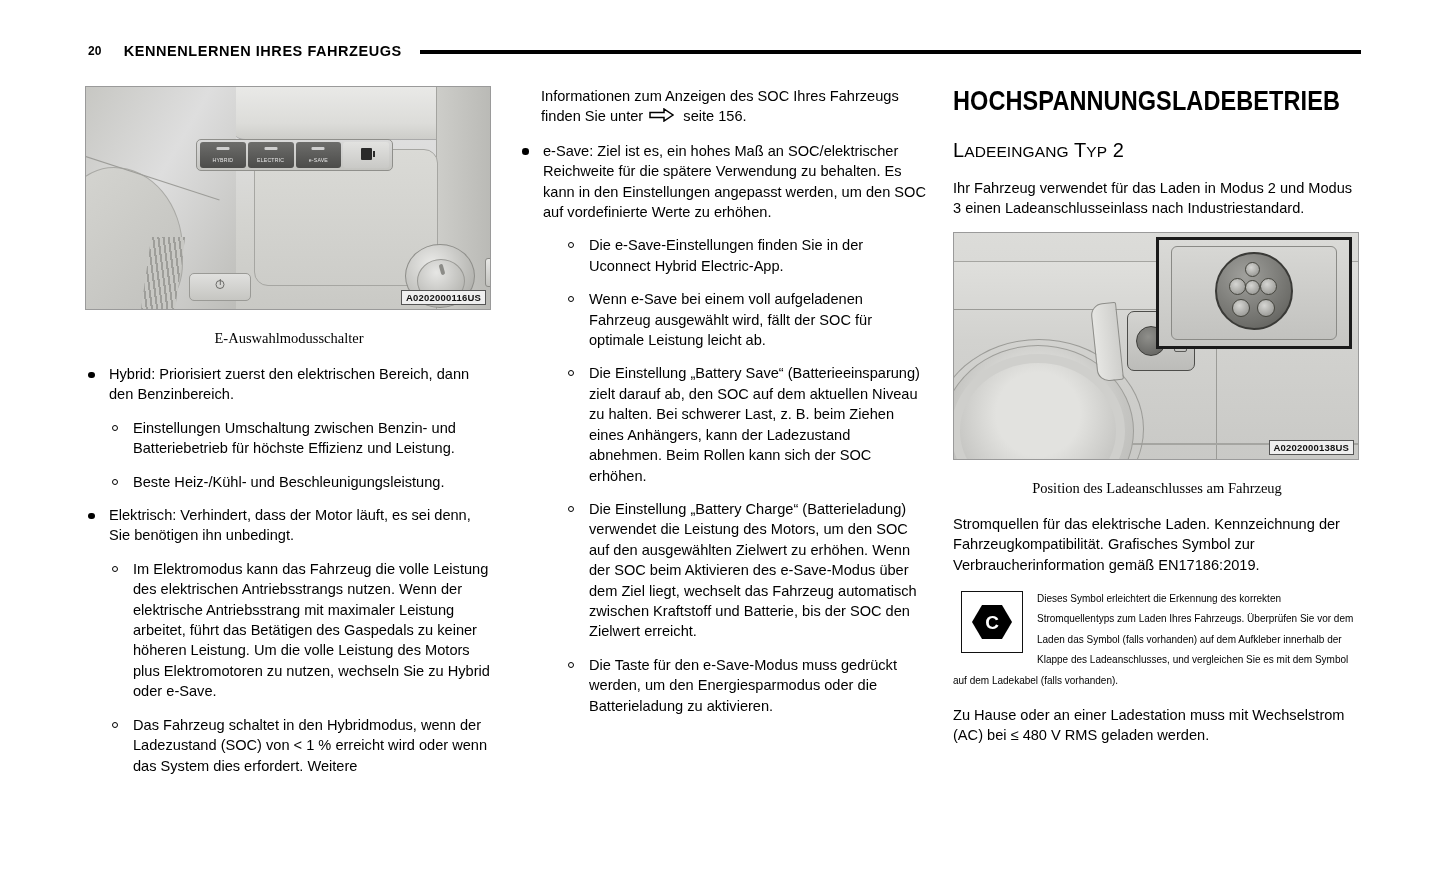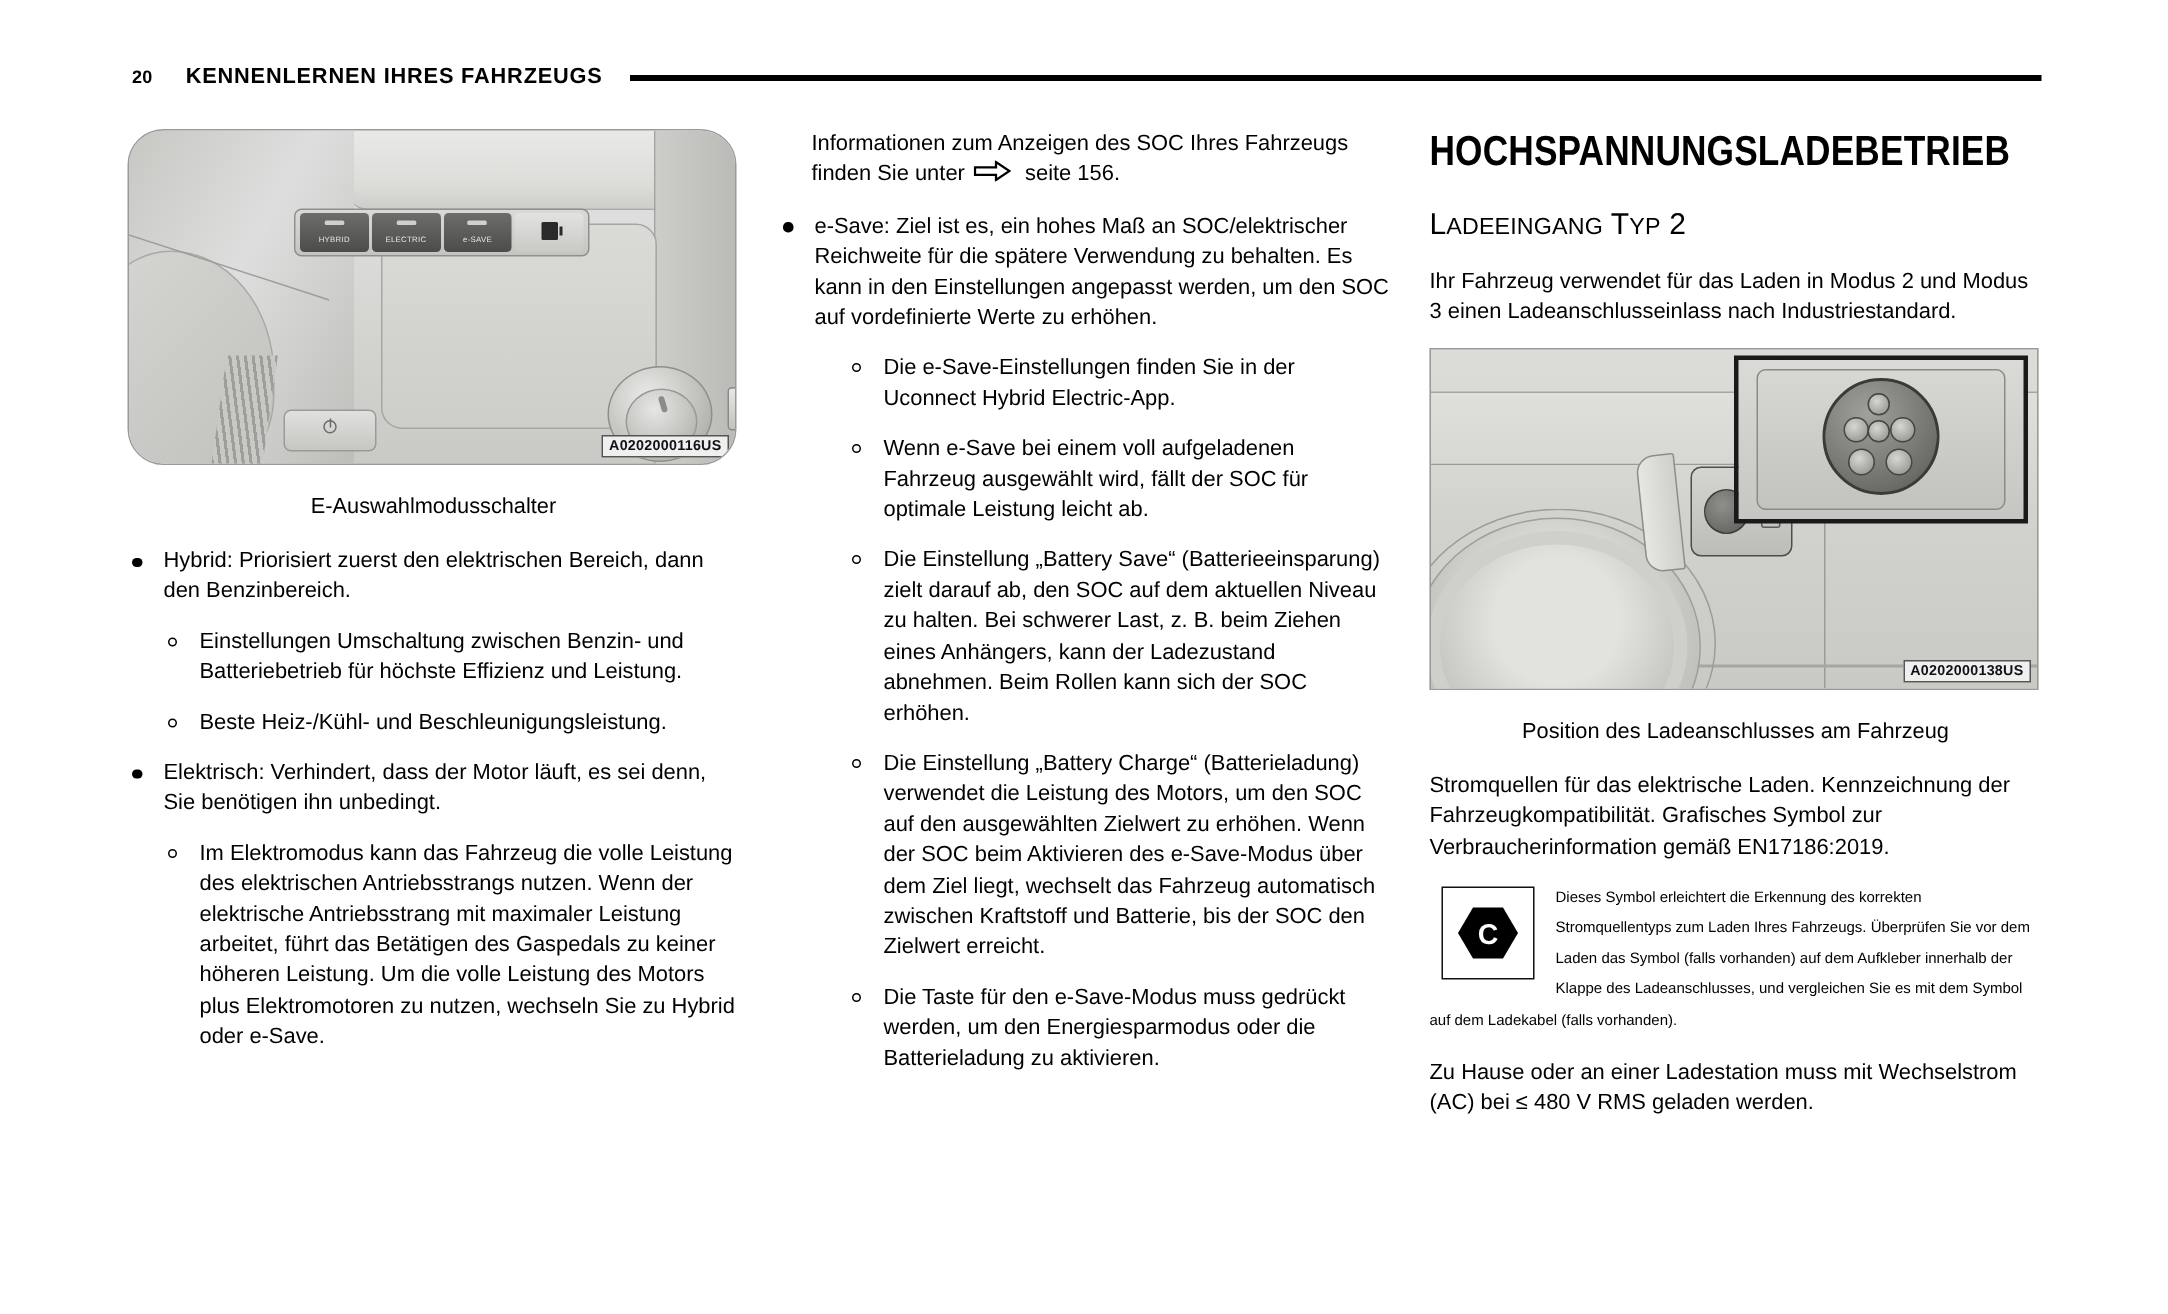--- a/index.html
+++ b/index.html
@@ -66,21 +66,21 @@
 
   
   .figure {
     width: 406px;
     border: 1px solid #9a9a9a;
     box-sizing: border-box;
     position: relative;
     overflow: hidden;
     background: #d8d8d4;
   }
-  .figure.fig1 { height: 224px; border-radius: 24px; }
+  .figure.fig1 { height: 224px; }
   .figure.fig2 { height: 228px; }
 
   .fig-id {
     position: absolute;
     right: 4px;
     bottom: 4px;
     background: #efefef;
     border: 1px solid #555;
     font-size: 9.5px;
     font-weight: bold;
@@ -91,20 +91,21 @@
     color: #111;
     z-index: 30;
   }
 
   .caption {
     text-align: center;
     font-size: 14.5px;
     line-height: 19px;
     margin-top: 19px;
     margin-bottom: 16px;
+    font-family: Liberation Serif, serif;
   }
 
   
   .ptext {
     font-size: 14.6px;
     line-height: 20.4px;
     margin: 0 0 13px 0;
   }
 
   ul.lvl1, ul.lvl2 {
@@ -575,20 +576,21 @@
         <span>Hybrid: Priorisiert zuerst den elektrischen Bereich, dann den Benzinbereich.</span>
         <ul class="lvl2">
           <li>Einstellungen Umschaltung zwischen Benzin- und Batteriebetrieb für höchste Effizienz und Leistung.</li>
           <li>Beste Heiz-/Kühl- und Beschleunigungsleistung.</li>
         </ul>
       </li>
       <li>
         <span>Elektrisch: Verhindert, dass der Motor läuft, es sei denn, Sie benötigen ihn unbedingt.</span>
         <ul class="lvl2">
           <li>Im Elektromodus kann das Fahrzeug die volle Leistung des elektrischen Antriebsstrangs nutzen. Wenn der elektrische Antriebsstrang mit maximaler Leistung arbeitet, führt das Betätigen des Gaspedals zu keiner höheren Leistung. Um die volle Leistung des Motors plus Elektromotoren zu nutzen, wechseln Sie zu Hybrid oder e-Save.</li>
+          <li class="li-last">Das Fahrzeug schaltet in den Hybridmodus, wenn der Ladezustand (SOC) von &lt; 1 % erreicht wird oder wenn das System dies erfordert. Weitere</li>
         </ul>
       </li>
     </ul>
   </div>
 
   <div class="col col-2">
     <div class="ptext indent-block">
       <span>Informationen zum Anzeigen des SOC Ihres Fahrzeugs finden Sie unter</span>
       <span class="ref-arrow">
         <svg width="25" height="14" viewBox="0 0 25 14" aria-hidden="true">

